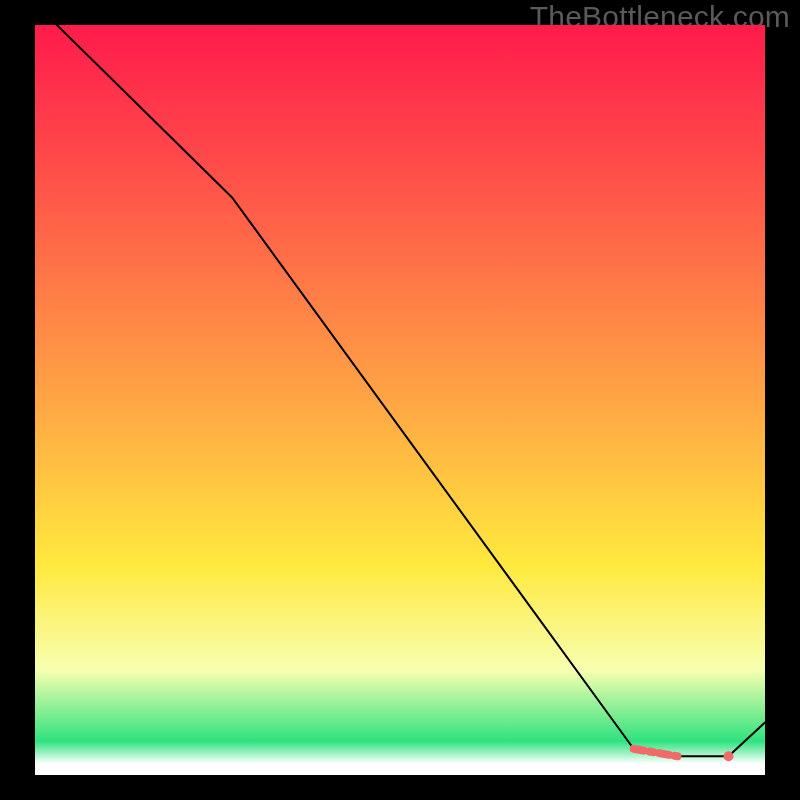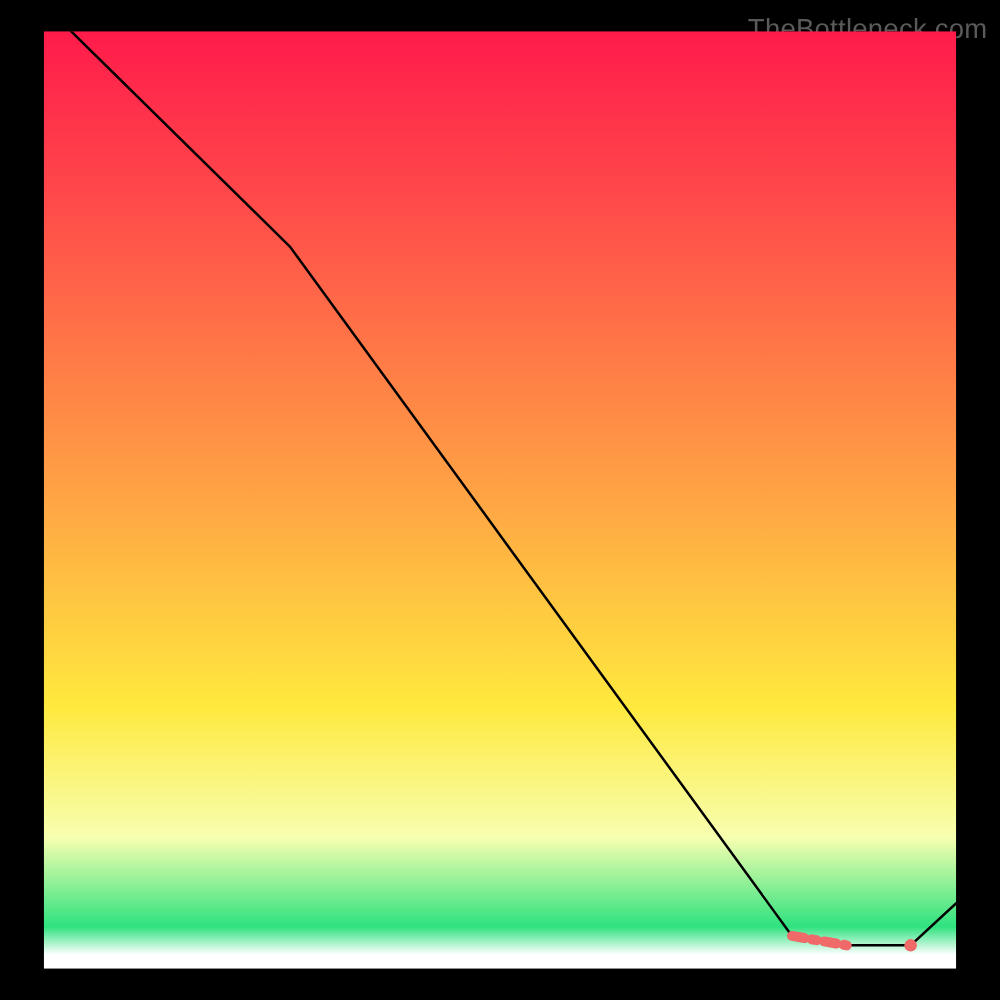--- a/index.html
+++ b/index.html
@@ -12,24 +12,24 @@
     overflow: hidden;
   }
   .frame {
     position: relative;
     width: 800px;
     height: 800px;
     background: #000;
   }
   .watermark {
     position: absolute;
-    top: 10px;
+    top: 0;
     right: 10px;
     color: #5a5a5a;
-    font-size: 22px;
+    font-size: 30px;
     font-weight: 500;
     letter-spacing: 0.2px;
     margin-left: 23px;
   }
   .plot-wrap {
     position: absolute;
     left: 35px;
     top: 25px;
     width: 730px;
     height: 750px;

